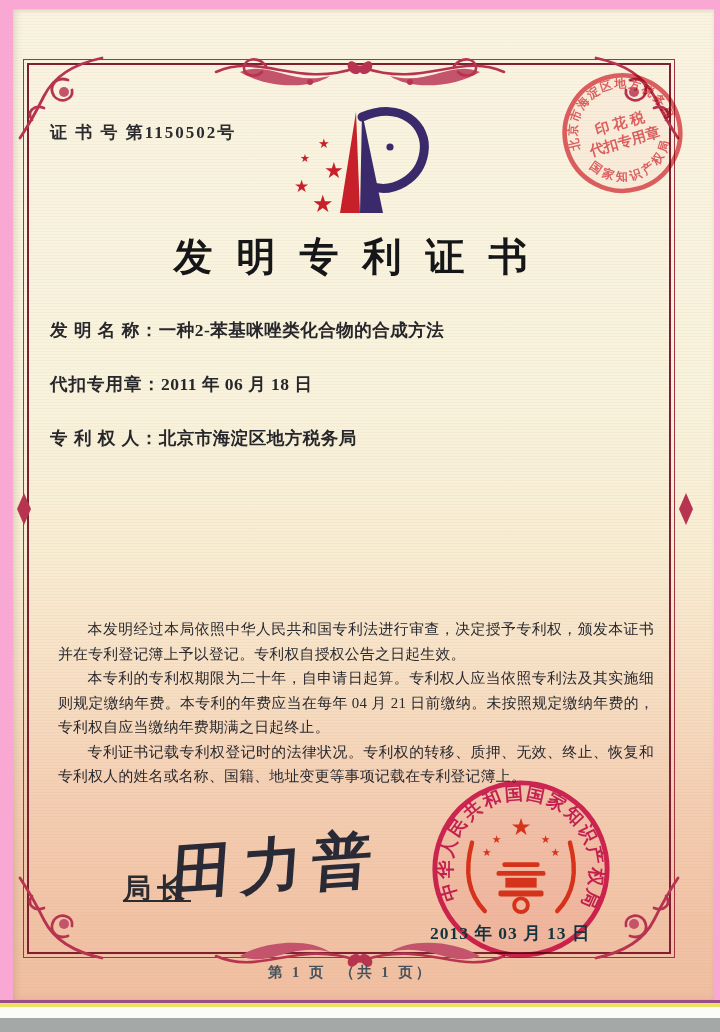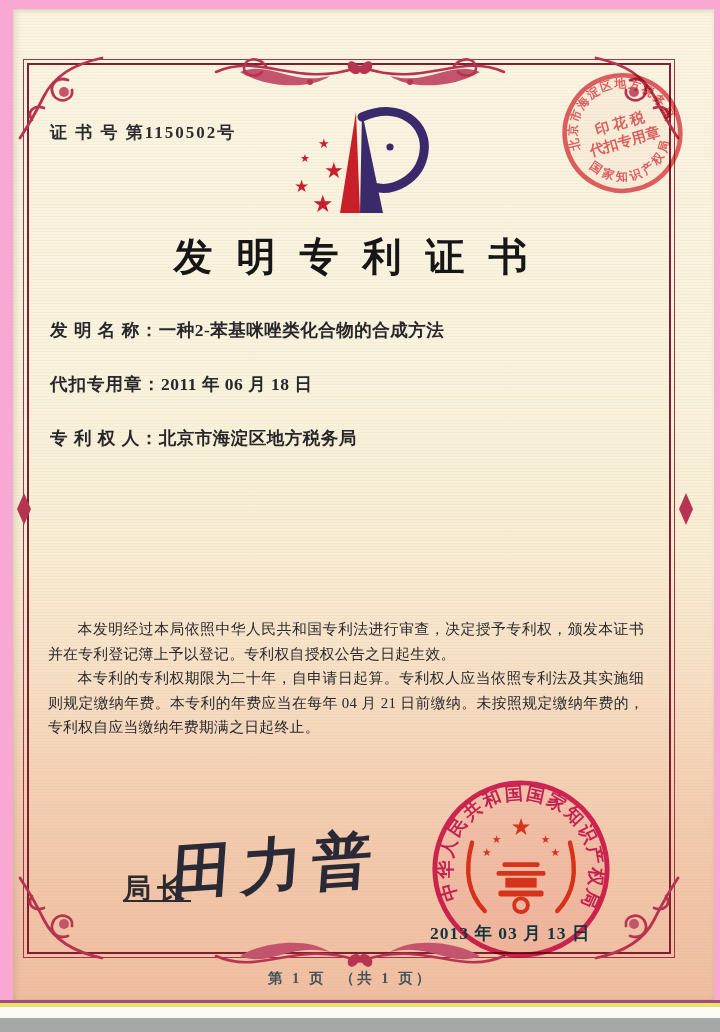--- a/index.html
+++ b/index.html
@@ -30,32 +30,32 @@
 
   .logo{position:absolute;left:282px;top:100px;}
 
   .title{position:absolute;left:0;top:230px;width:701px;text-align:center;font-size:39px;font-weight:bold;color:#161618;letter-spacing:24px;padding-left:24px;box-sizing:border-box;}
 
   .fields{position:absolute;left:50px;top:318px;width:600px;}
   .field{height:54px;font-size:17.5px;color:#26262b;font-weight:600;}
   .field .fl{white-space:pre;letter-spacing:1px;text-align:right;}
   .field .fv{letter-spacing:.5px;}
 
-  .paras{position:absolute;left:48px;top:617px;width:596px;color:#28282e;}
+  .paras{position:absolute;left:58px;top:617px;width:596px;color:#28282e;}
   .paras p{margin:0;font-size:14.8px;line-height:24.5px;text-indent:2em;text-align:justify;font-weight:500;letter-spacing:.3px;}
 
   .sign-title{position:absolute;left:123px;top:870px;font-size:28px;letter-spacing:6px;color:#2b2b30;font-weight:600;text-decoration:underline;}
   .sign-name{position:absolute;left:172px;top:826px;font-size:60px;color:#2a2a36;font-weight:600;transform:rotate(-4deg) skewX(-8deg);letter-spacing:10px;}
 
   .seal{position:absolute;left:428px;top:776px;mix-blend-mode:multiply;opacity:.96;}
   .seal-date{position:absolute;left:430px;top:921px;font-size:17.5px;font-weight:bold;letter-spacing:1px;color:#14333d;white-space:pre;}
 
   .tax-stamp{position:absolute;left:556px;top:66px;transform:rotate(-16deg);mix-blend-mode:multiply;opacity:.92;}
 
-  .footer{position:absolute;left:0;top:963px;width:701px;text-align:center;font-size:14.5px;letter-spacing:3px;color:#47525c;font-weight:600;white-space:pre;margin-top:6px;}
+  .footer{position:absolute;left:0;top:963px;width:701px;text-align:center;font-size:14.5px;letter-spacing:3px;color:#47525c;font-weight:600;white-space:pre;}
 </style>
 </head>
 <body>
 
 <div class="stage">
 
   <div class="paper"></div>
 
   <div class="edge-bottom-magenta"></div>
   <div class="edge-bottom-yellow"></div>
@@ -166,20 +166,21 @@
 
   <div class="fields">
     <div class="field"><span class="fl">发 明 名 称：</span><span class="fv">一种2-苯基咪唑类化合物的合成方法</span></div>
     <div class="field"><span class="fl">代扣专用章：</span><span class="fv">2011 年 06 月 18 日</span></div>
     <div class="field"><span class="fl">专 利 权 人：</span><span class="fv">北京市海淀区地方税务局</span></div>
   </div>
 
   <div class="paras">
     <p>本发明经过本局依照中华人民共和国专利法进行审查，决定授予专利权，颁发本证书并在专利登记簿上予以登记。专利权自授权公告之日起生效。</p>
     <p>本专利的专利权期限为二十年，自申请日起算。专利权人应当依照专利法及其实施细则规定缴纳年费。本专利的年费应当在每年 04 月 21 日前缴纳。未按照规定缴纳年费的，专利权自应当缴纳年费期满之日起终止。</p>
+    <p>专利证书记载专利权登记时的法律状况。专利权的转移、质押、无效、终止、恢复和专利权人的姓名或名称、国籍、地址变更等事项记载在专利登记簿上。</p>
   </div>
 
   <div class="sign-title">局长</div>
   <div class="sign-name">田力普</div>
 
   <div class="seal">
     <svg width="186" height="186" viewBox="0 0 190 190">
       <circle cx="95" cy="95" r="88" fill="rgba(236,92,130,0.10)" stroke="#d6246e" stroke-width="5"></circle>
       <defs>
         <path id="sealArc" d="M 30.7,125 A 71 71 0 1 1 159.3,125"></path>

